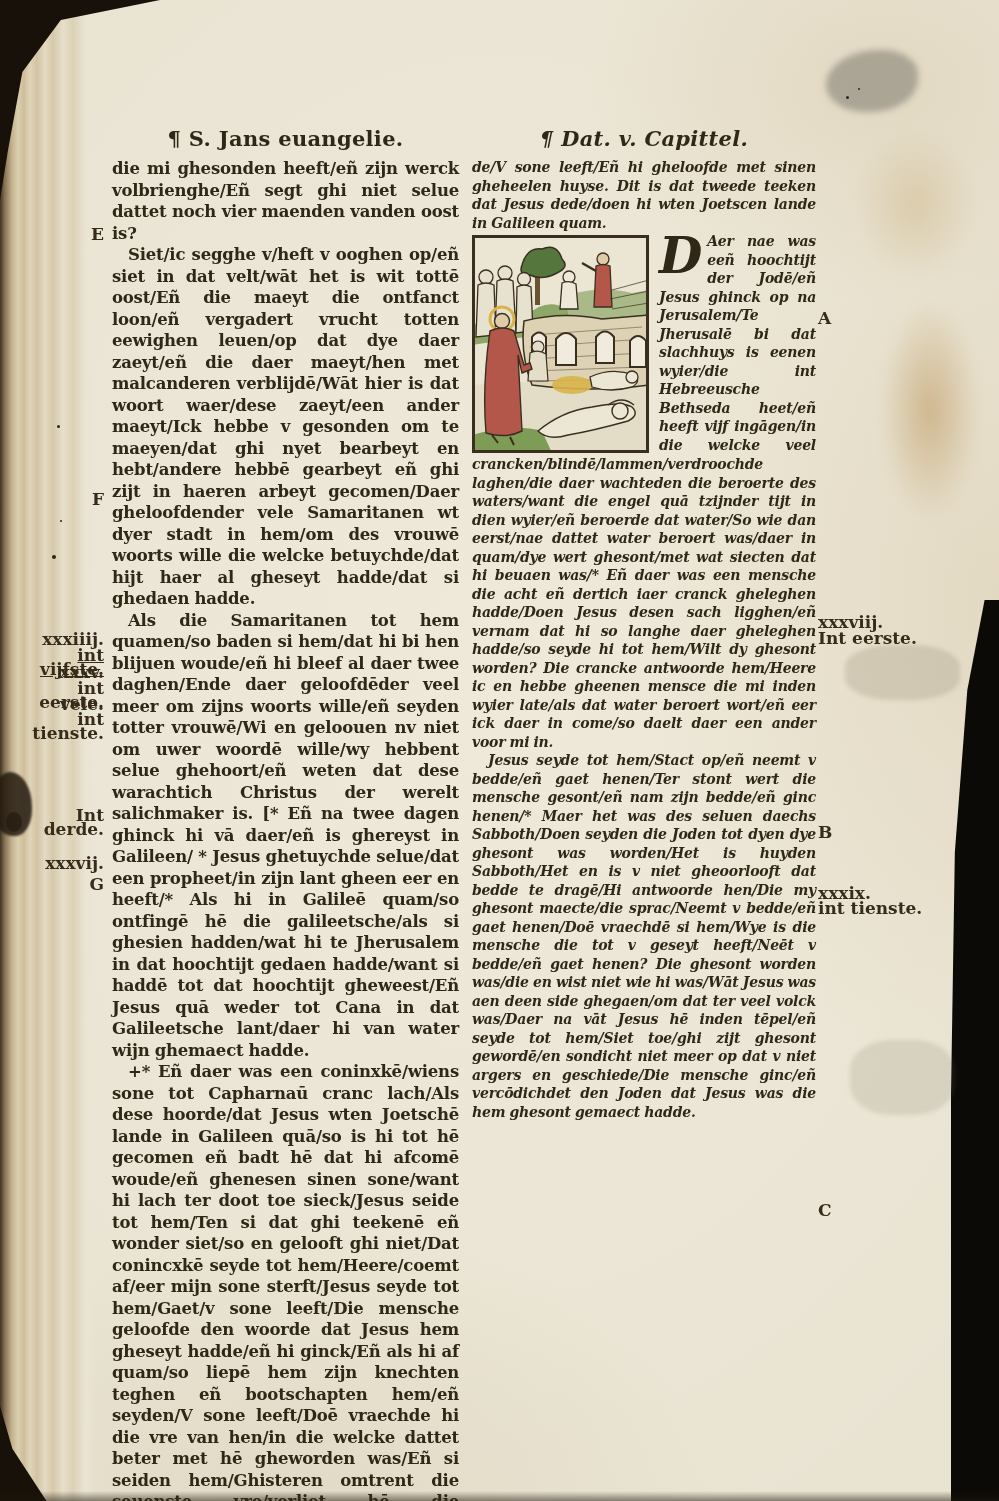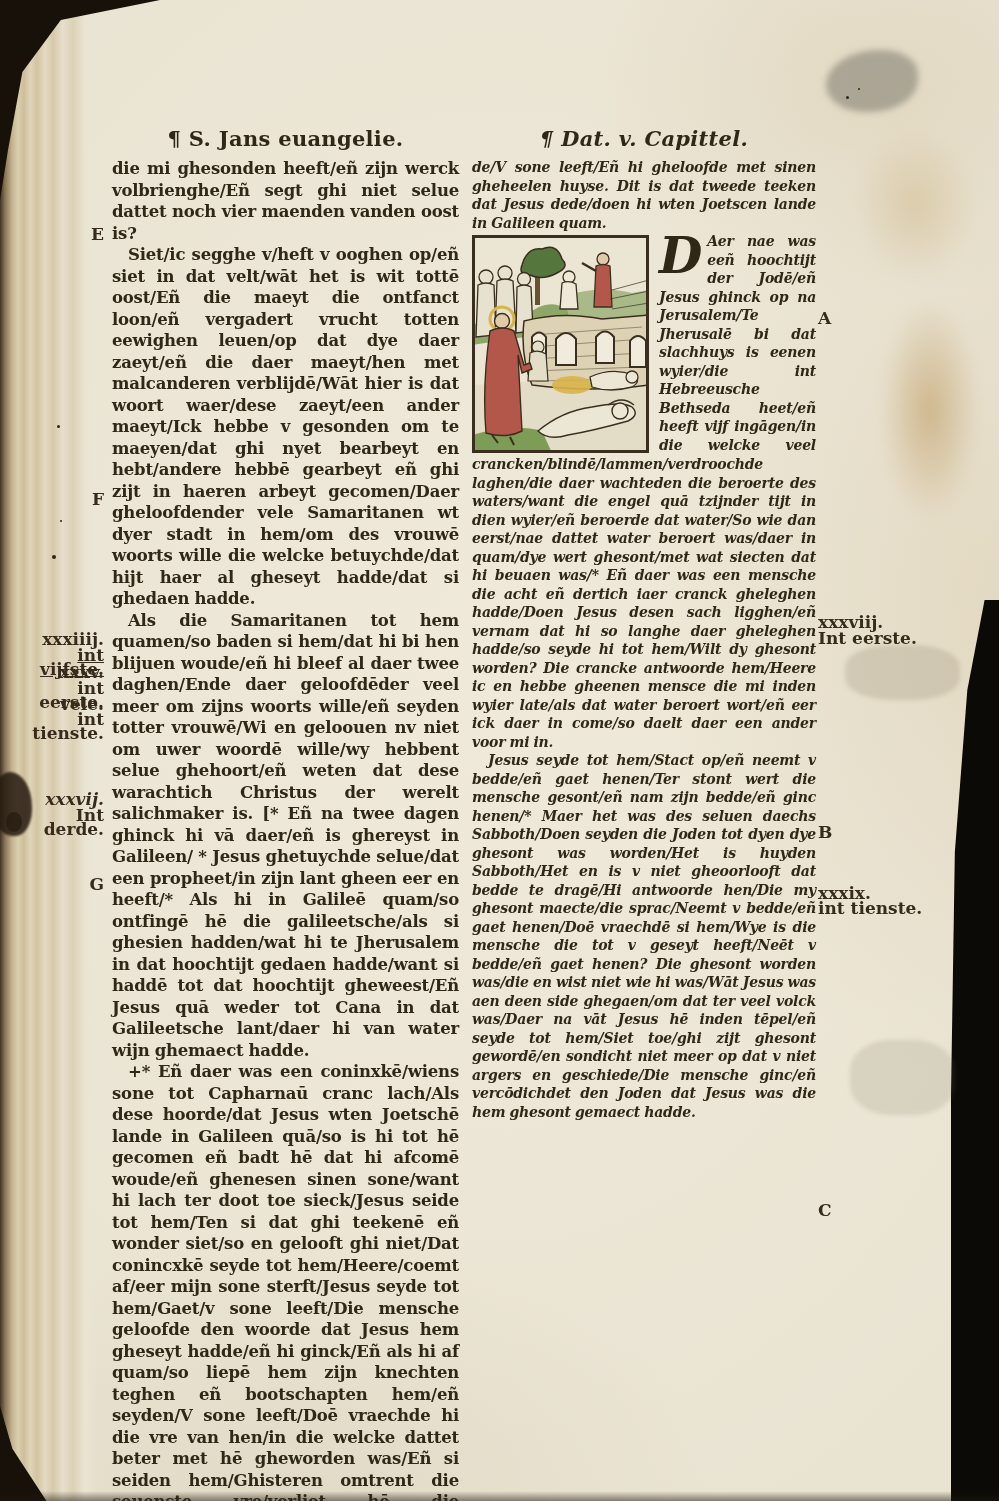--- a/index.html
+++ b/index.html
@@ -172,21 +172,21 @@
   </div>
 
   <div class="mnote mnote-left mnote-letter" style="top:224px;">E</div>
   <div class="mnote mnote-left mnote-letter" style="top:489px;">F</div>
   <div class="mnote mnote-left mnote-small" style="top:632px;">xxxiiij.</div>
   <div class="mnote mnote-left mnote-small" style="top:648px;text-decoration:underline;">int vijfste.</div>
   <div class="mnote mnote-left mnote-small" style="top:665px;">xxxv.</div>
   <div class="mnote mnote-left mnote-small" style="top:681px;">int eerste.</div>
   <div class="mnote mnote-left mnote-small" style="top:697px;">vele.</div>
   <div class="mnote mnote-left mnote-small" style="top:712px;">int tienste.</div>
-  <div class="mnote mnote-left mnote-small" style="top:792px;font-style:italic;">xxxvij.</div>
+  <div class="mnote mnote-left mnote-small" style="top:856px;">xxxvij.</div>
   <div class="mnote mnote-left mnote-small" style="top:808px;">Int derde.</div>
   <div class="mnote mnote-left mnote-letter" style="top:874px;">G</div>
 
   <div class="mnote mnote-right mnote-letter" style="top:308px;">A</div>
   <div class="mnote mnote-right mnote-small" style="top:615px;">xxxviij.</div>
   <div class="mnote mnote-right mnote-small" style="top:631px;">Int eerste.</div>
   <div class="mnote mnote-right mnote-letter" style="top:822px;">B</div>
   <div class="mnote mnote-right mnote-small" style="top:886px;">xxxix.</div>
   <div class="mnote mnote-right mnote-small" style="top:901px;">int tienste.</div>
   <div class="mnote mnote-right mnote-letter" style="top:1200px;">C</div>

